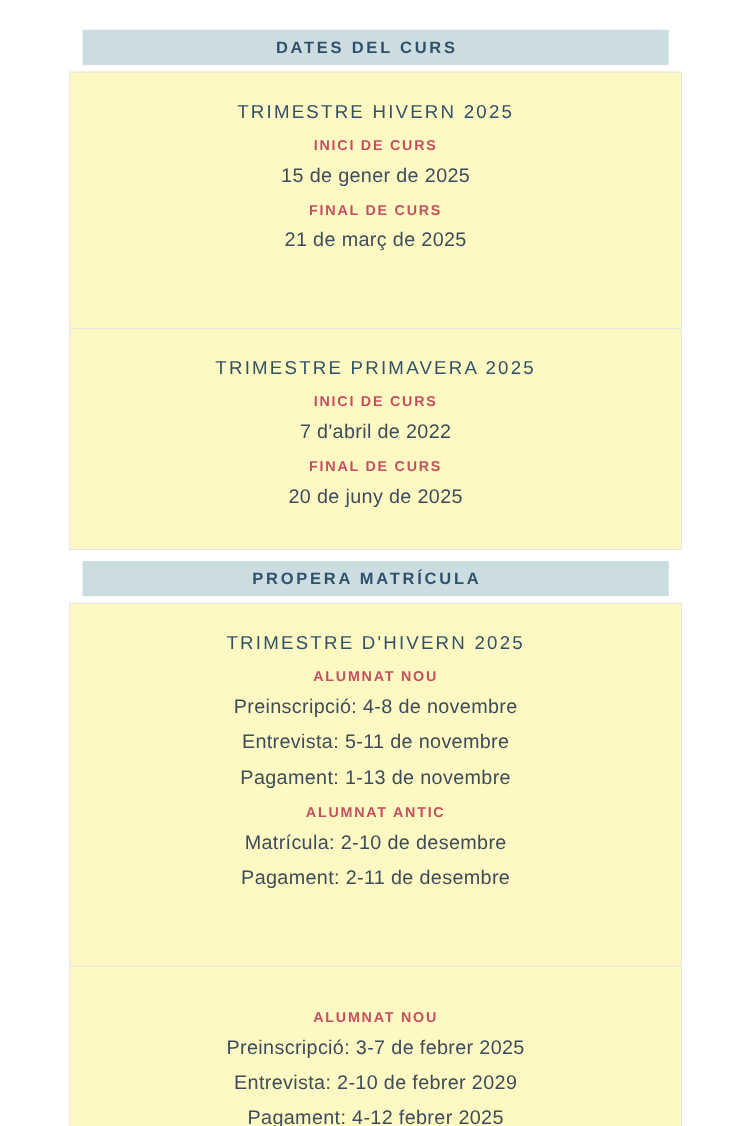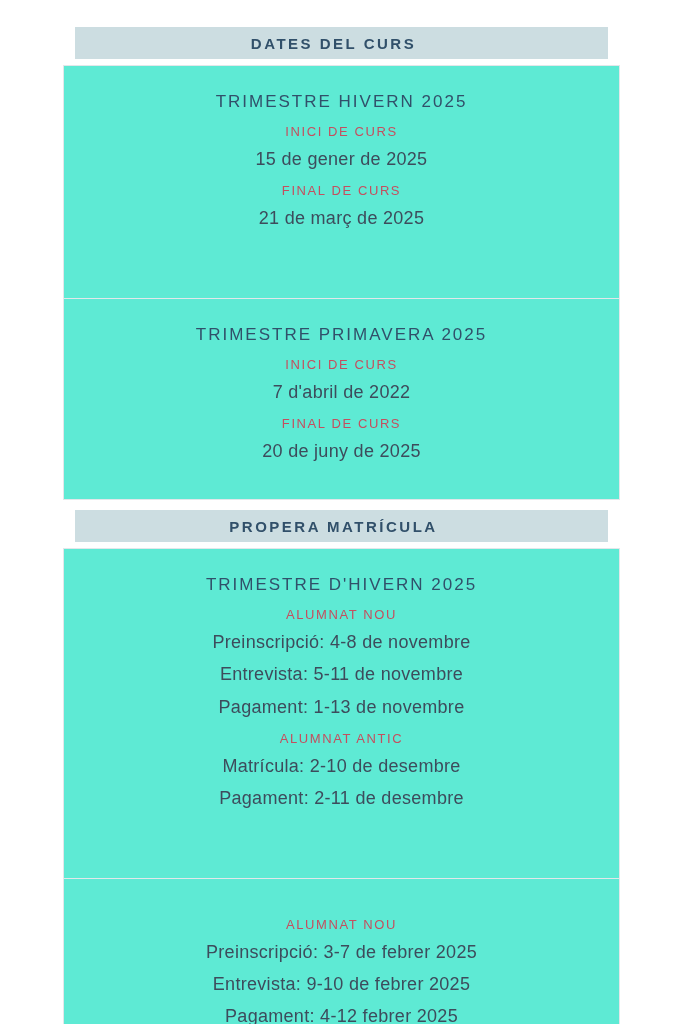--- a/index.html
+++ b/index.html
@@ -34,21 +34,21 @@
   .section-header-title {
     font-size: 15px;
     font-weight: 700;
     letter-spacing: 2.5px;
     color: var(--heading-color, #2f4d63);
   }
 
   .card {
     width: 557px;
     margin: 0 auto;
-    background: #5eead4;
+    background: #fef9c3;
     border: 1px solid var(--border-color, #e2e7ea);
   }
 
   .block {
     text-align: center;
     padding: 26px 18px 28px 18px;
   }
 
   .block + .block {
     border-top: 1px solid var(--border-color, #e2e7ea);
@@ -58,21 +58,21 @@
   .card-title {
     font-size: 17px;
     font-weight: 500;
     letter-spacing: 2px;
     color: var(--heading-color, #35506b);
     margin-bottom: 6px;
   }
 
   .group-label {
     font-size: 13px;
-    font-weight: 400;
+    font-weight: 700;
     letter-spacing: 1.6px;
     color: var(--accent-red, #c44f5f);
     margin: 12px 0 4px 0;
   }
 
   .line {
     font-size: 18px;
     letter-spacing: 0.3px;
     color: var(--body-color, #3d4c5c);
     margin: 8px 0;
@@ -124,21 +124,21 @@
         <p class="line">Entrevista: 5-11 de novembre</p>
         <p class="line">Pagament: 1-13 de novembre</p>
         <h3 class="group-label">ALUMNAT ANTIC</h3>
         <p class="line">Matrícula: 2-10 de desembre</p>
         <p class="line">Pagament: 2-11 de desembre</p>
       </article>
 
       <article class="block">
         <h3 class="group-label">ALUMNAT NOU</h3>
         <p class="line">Preinscripció: 3-7 de febrer 2025</p>
-        <p class="line">Entrevista: 9-10 de febrer 2025</p>
+        <p class="line">Entrevista: 2-10 de febrer 2029</p>
         <p class="line">Pagament: 4-12 febrer 2025</p>
         <h3 class="group-label">ALUMNAT ANTIC</h3>
         <p class="line">Matrícula: 24 març-2 d'abril</p>
 
       </article>
 
     </div>
   </section>
 
 </div>

